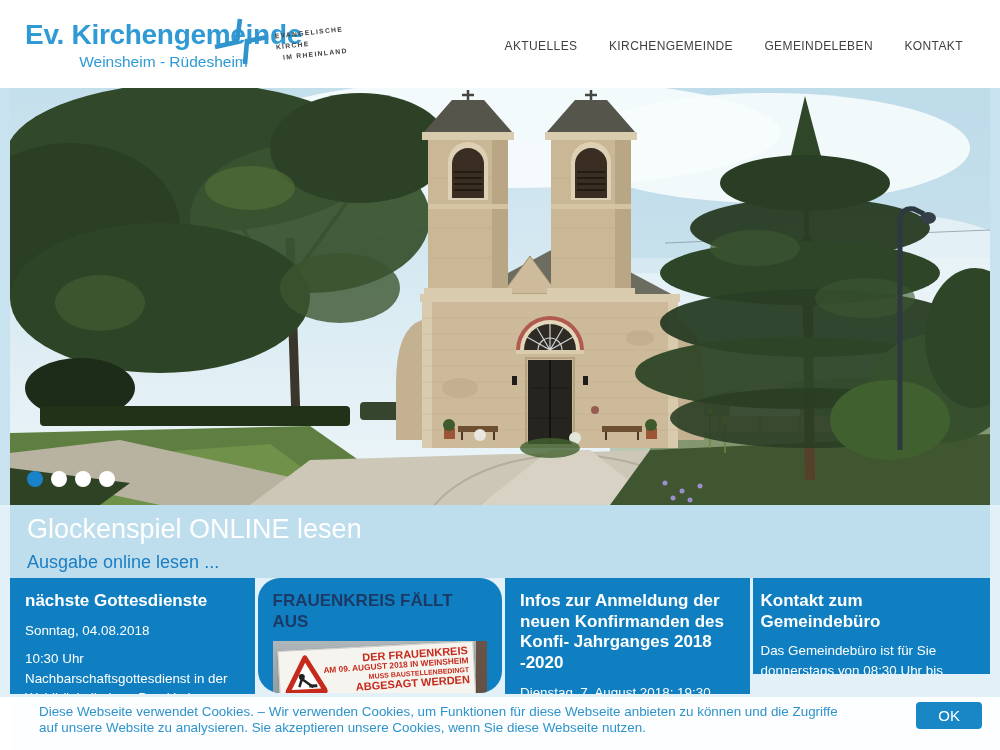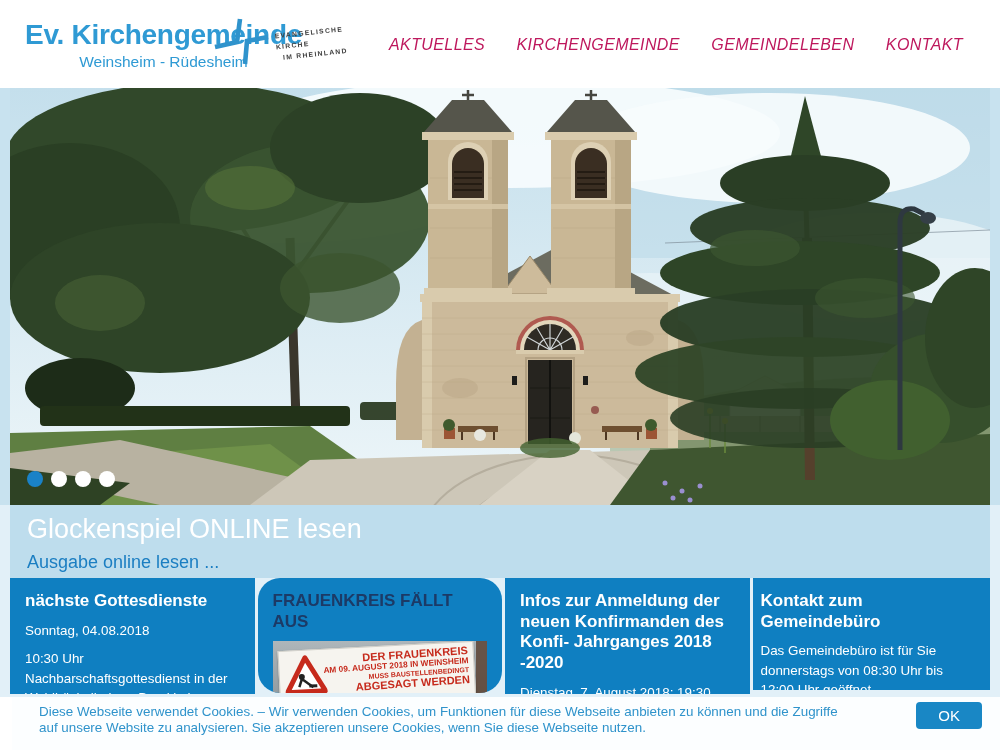--- a/index.html
+++ b/index.html
@@ -6,22 +6,22 @@
   .page{position:relative;width:1000px;height:750px;overflow:hidden;background:#fff;
         font-family:"Liberation Sans",sans-serif;}
 
   
   .header{position:absolute;top:0;left:0;width:1000px;height:88px;background:#fff;}
   .logo{position:absolute;left:25px;top:19px;cursor:pointer;}
   .logo-title{font-size:28px;font-weight:700;color:#2f9ad4;letter-spacing:-0.3px;}
   .logo-sub{font-size:15.5px;color:#2f9ad4;text-align:center;margin-top:2px;}
   .ekir{position:absolute;left:210px;top:8px;}
   .nav{position:absolute;right:37px;top:36px;white-space:nowrap;}
-  .nav a{display:inline-block;margin-left:27px;font-size:16px;color:#be185d;
-         text-decoration:none;letter-spacing:0.4px;cursor:pointer;font-style:italic;}
+  .nav a{display:inline-block;margin-left:27px;font-size:12px;color:#404040;
+         text-decoration:none;letter-spacing:0.4px;cursor:pointer;}
 
   
   .midbg-hero{position:absolute;top:88px;left:0;width:1000px;height:417px;background:#c8e2ef;}
   .midbg-low{position:absolute;top:505px;left:0;width:1000px;height:192px;background:#e2f0f8;}
 
   
   .hero{position:absolute;top:88px;left:10px;width:980px;height:417px;overflow:hidden;}
   .hero svg{display:block;width:980px;height:417px;}
   .dots{position:absolute;left:17px;bottom:18px;}
   .dot{display:inline-block;width:16px;height:16px;border-radius:50%;background:#fff;
@@ -31,21 +31,21 @@
   
   .banner{position:absolute;top:505px;left:10px;width:980px;height:73px;background:#bedded;}
   .banner h1{margin:0;padding:10px 0 0 17px;font-size:27px;font-weight:400;color:#fff;line-height:1.1;}
   .banner-link{display:inline-block;margin:7px 0 0 17px;font-size:18px;font-weight:400;
                color:#1b7ec2;text-decoration:none;cursor:pointer;}
 
   
   .teasers{position:absolute;top:578px;left:10px;width:980px;display:flex;gap:3px;align-items:flex-start;}
   .teaser{flex:1;background:#0f7fc1;color:#fff;padding:13px 15px 0 15px;overflow:hidden;
           box-sizing:border-box;cursor:pointer;}
-  .t1{height:116px;} .t2{height:115px;border-radius:22px;} .t3{height:116px;} .t4{height:112px;padding-left:8px;}
+  .t1{height:116px;} .t2{height:115px;border-radius:22px;} .t3{height:116px;} .t4{height:96px;padding-left:8px;}
   .teaser h2{margin:0 0 9px 0;font-size:17px;font-weight:700;line-height:1.22;color:#fff;}
   .t2 h2{color:#1c3a66;}
   .teaser p{margin:0 0 9px 0;font-size:13.4px;line-height:1.45;color:#fff;}
 
   
   .sign-photo{position:relative;width:100%;height:60px;margin-top:1px;
               background:linear-gradient(180deg,#aeb6ba,#8f999e);overflow:hidden;}
   .sign-wall{position:absolute;right:0;top:0;width:11px;height:100%;background:#5c4334;opacity:.85;}
   .sign{position:absolute;left:6px;top:5px;width:194px;height:62px;background:#f6f4ef;
         border:1px solid #cfcdc6;transform:rotate(-3deg);box-shadow:0 1px 2px rgba(0,0,0,.35);}

